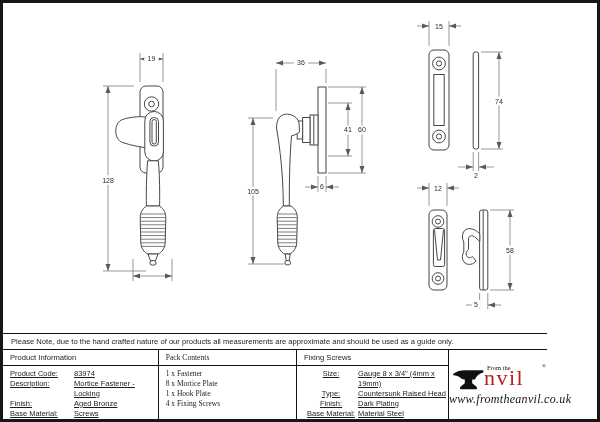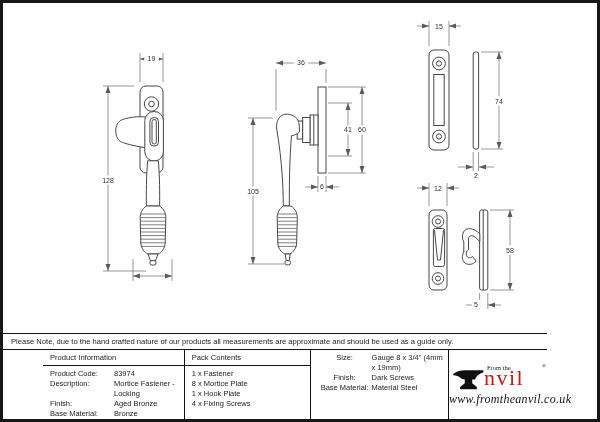--- a/index.html
+++ b/index.html
@@ -23,34 +23,34 @@
     width:544px;height:86px;
     border-top:1.5px solid #111;
     display:flex;flex-direction:column;
     color:#1c1c1c;
   }
   .note-row{
     height:18.5px;border-bottom:1.5px solid #111;
     display:flex;align-items:center;
     padding-left:8px;font-size:7.6px;
   }
-  .cols{flex:1;display:flex;margin-left:40px;}
+  .cols{flex:1;display:flex;}
   .col{height:100%;}
   .col + .col{border-left:1.5px solid #111;}
   .col-product{width:169px;}
-  .col-pack{width:151px;}
+  .col-pack{width:151px;font-family:Liberation Serif, serif;}
   .col-fixing{width:166px;}
   .col-logo{flex:1;display:flex;align-items:center;justify-content:center;}
   .col-header{
     height:15.5px;border-bottom:1.5px solid #111;
     display:flex;align-items:center;
     padding-left:7px;font-size:7.6px;
   }
   .col-body{padding:3px 0 0 7px;font-size:7.5px;line-height:10.1px;}
-  .kv{display:flex;}
+  .kv{display:flex;text-decoration:underline;}
   .k{width:64px;flex-shrink:0;}
   .col-fixing .k{width:54px;text-align:center;}
   .pack-line{display:block;}
 
   .logo{position:relative;width:98px;height:56px;}
   .anvil-icon{position:absolute;left:3px;top:9px;width:33px;height:26px;}
   .logo-fromthe{
     position:absolute;left:38px;top:7px;
     font-family:"Liberation Serif",serif;font-size:6.5px;color:#141414;
   }
@@ -233,44 +233,49 @@
           <div class="kv">
             <span class="k">Description:</span>
             <span class="v">Mortice Fastener - Locking</span>
           </div>
           <div class="kv">
             <span class="k">Finish:</span>
             <span class="v">Aged Bronze</span>
           </div>
           <div class="kv">
             <span class="k">Base Material:</span>
-            <span class="v">Bronze</span>
+            <span class="v">Screws</span>
           </div>
         </div>
       </div>
 
       <div class="col col-pack">
         <div class="col-header">Pack Contents</div>
         <div class="col-body">
           <span class="pack-line">1 x Fastener</span>
           <span class="pack-line">8 x Mortice Plate</span>
           <span class="pack-line">1 x Hook Plate</span>
           <span class="pack-line">4 x Fixing Screws</span>
         </div>
       </div>
 
       <div class="col col-fixing">
+        <div class="col-header">Fixing Screws</div>
         <div class="col-body">
           <div class="kv">
             <span class="k">Size:</span>
             <span class="v">Gauge 8 x 3/4" (4mm x 19mm)</span>
           </div>
           <div class="kv">
+            <span class="k">Type:</span>
+            <span class="v">Countersunk Raised Head</span>
+          </div>
+          <div class="kv">
             <span class="k">Finish:</span>
-            <span class="v">Dark Screws</span>
+            <span class="v">Dark Plating</span>
           </div>
           <div class="kv">
             <span class="k">Base Material:</span>
             <span class="v">Material Steel</span>
           </div>
         </div>
       </div>
 
       <div class="col col-logo">
         <div class="logo">

